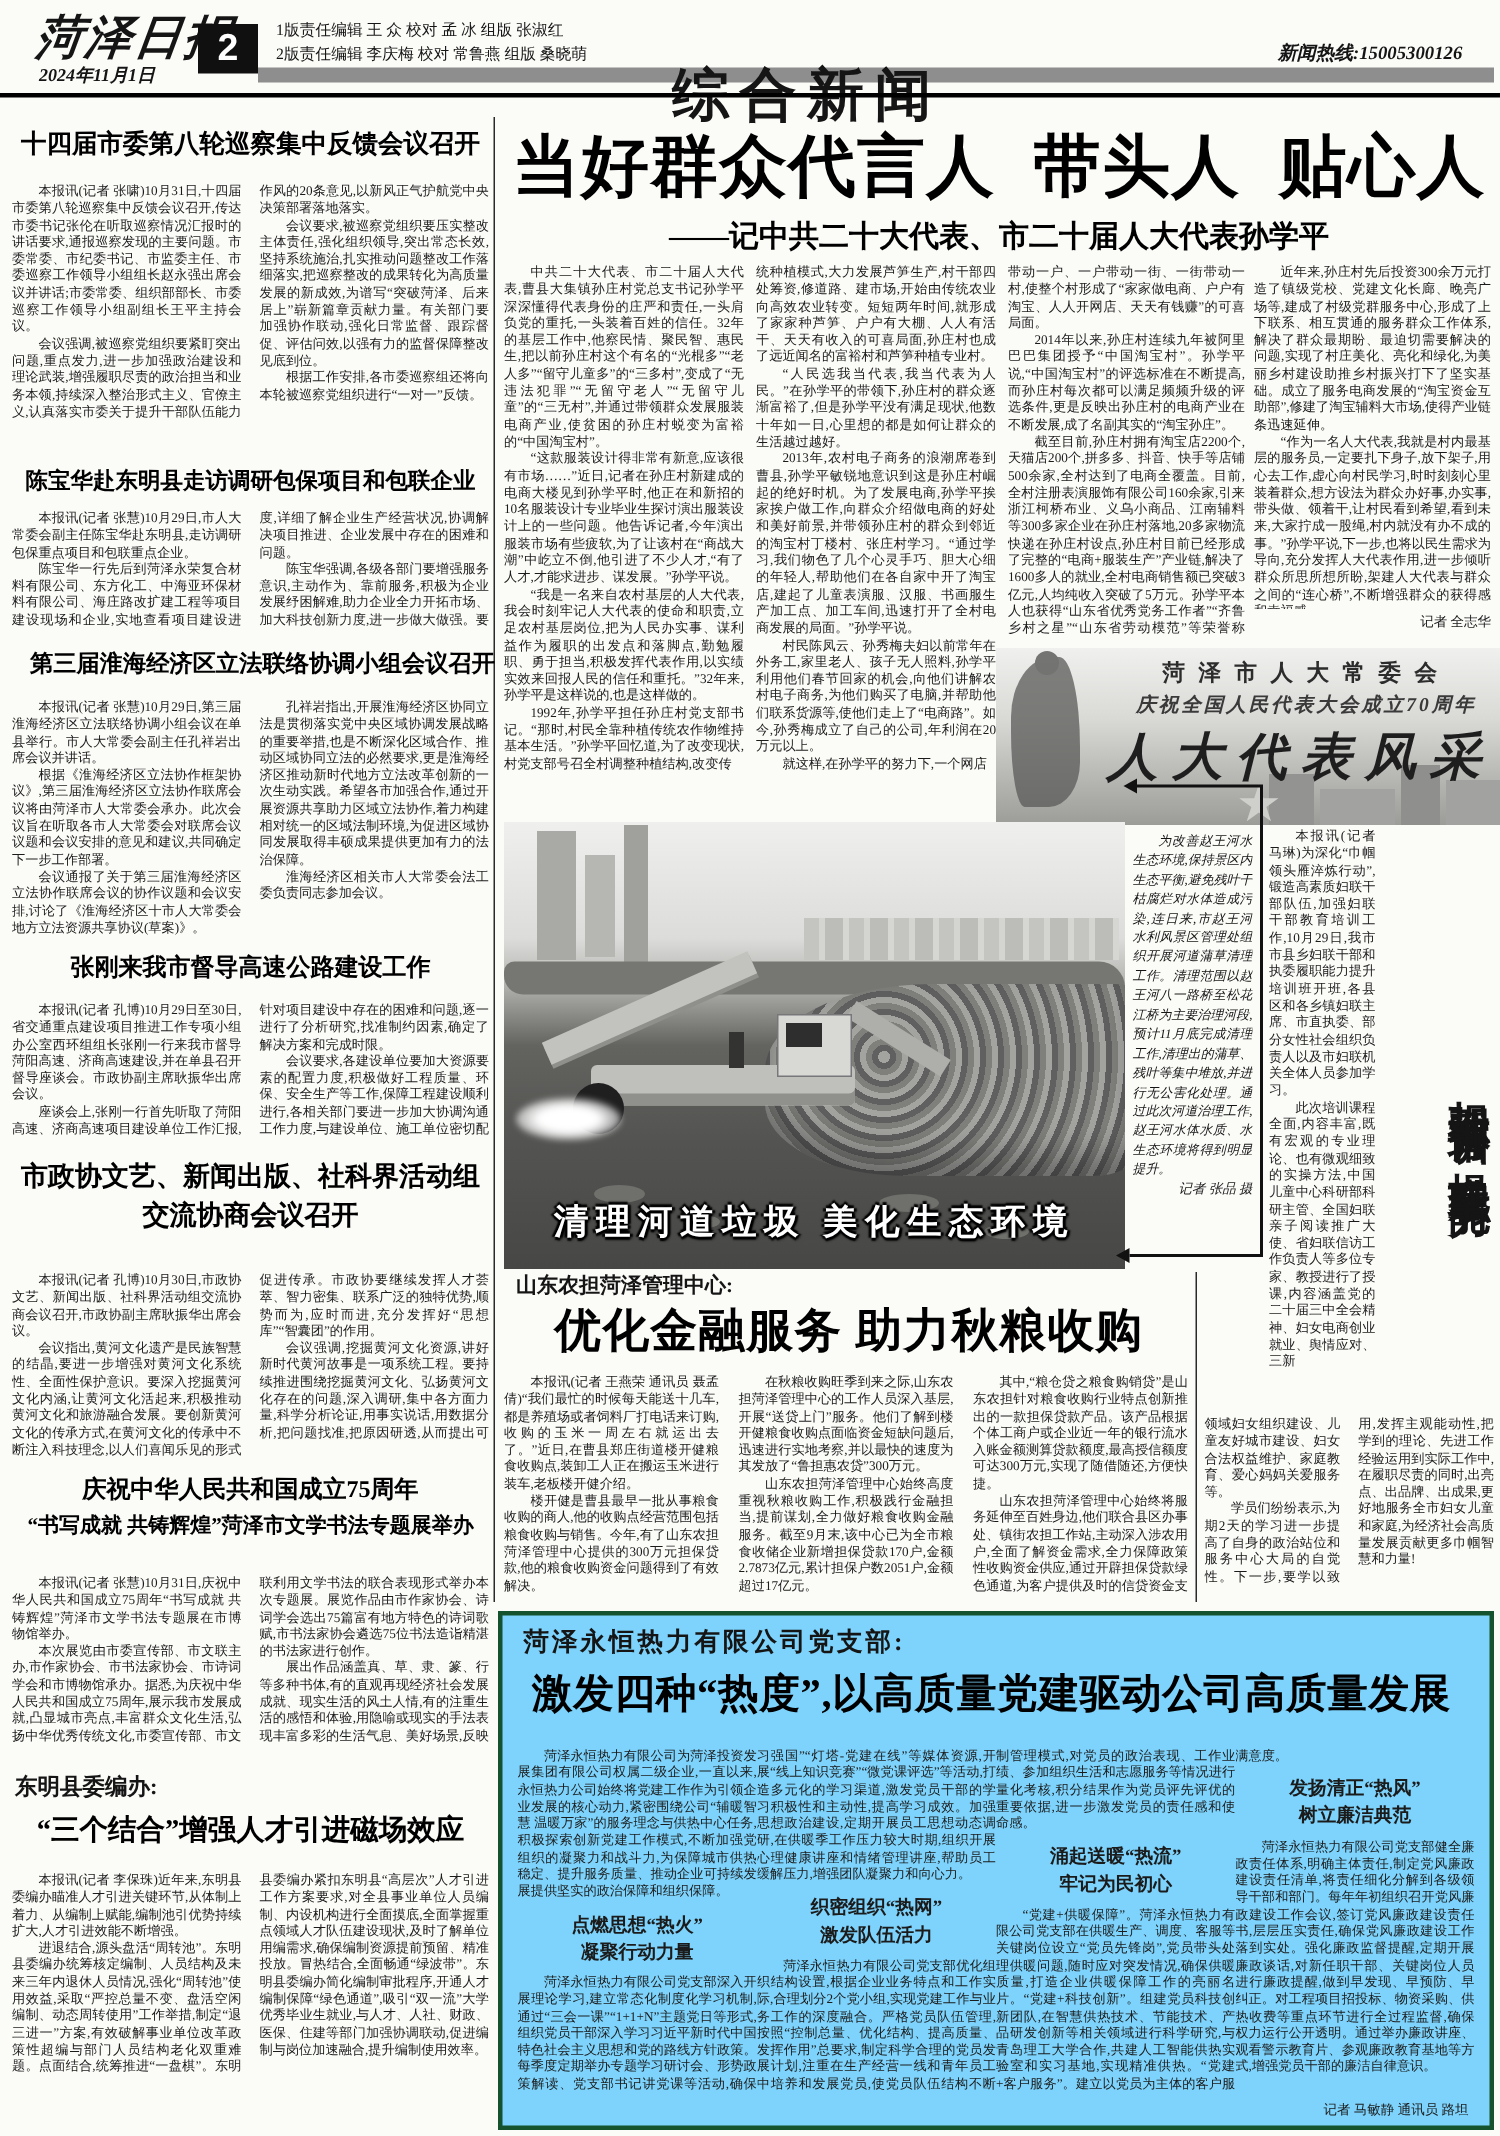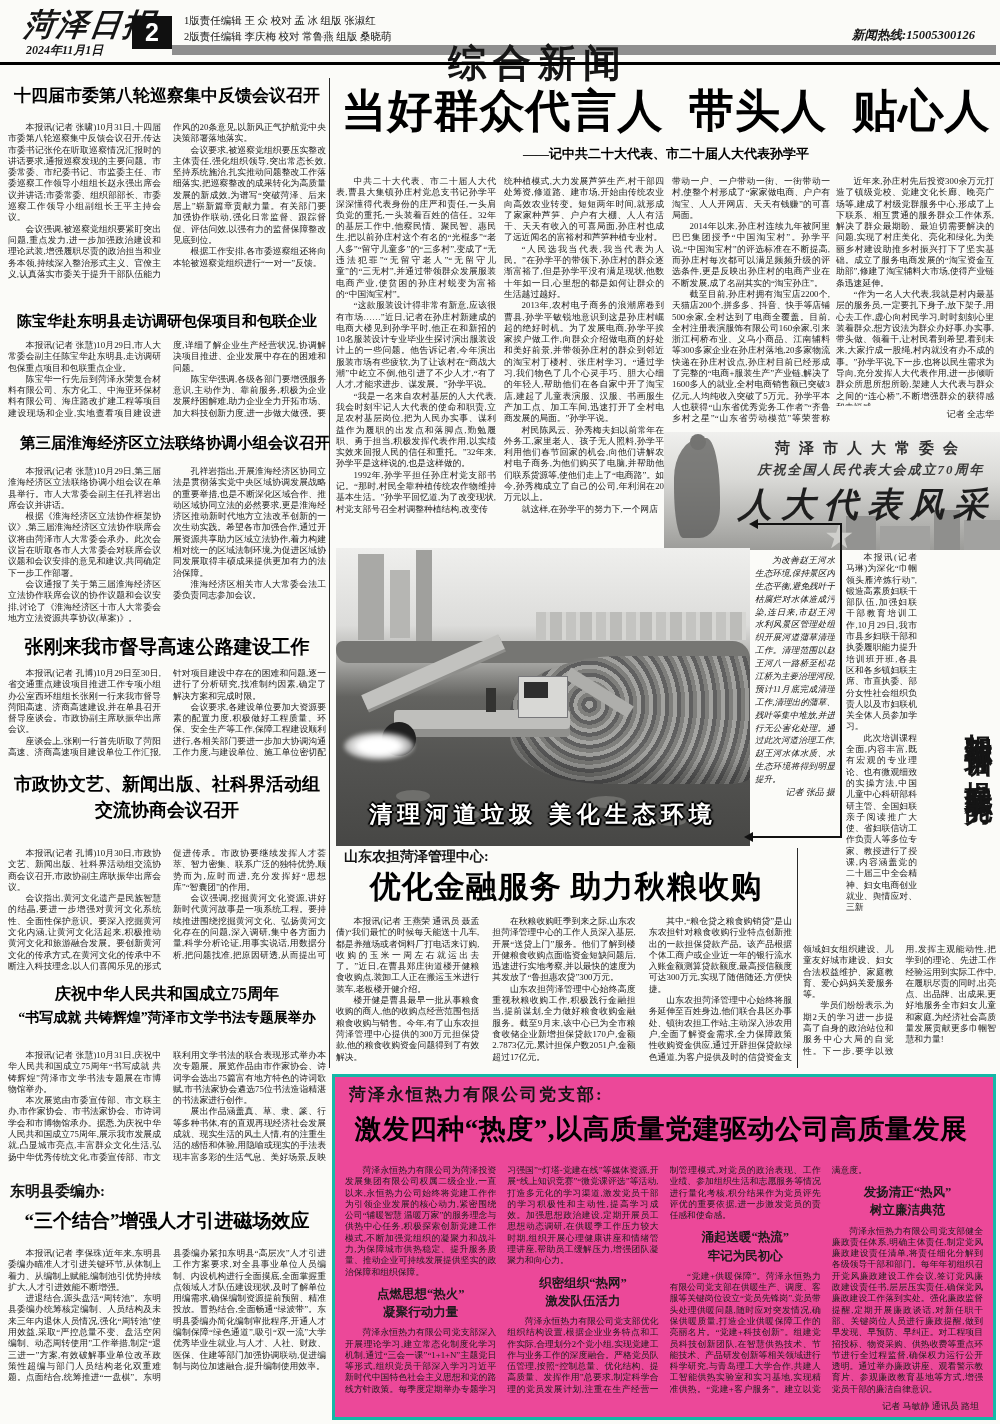--- a/index.html
+++ b/index.html
@@ -50,22 +50,22 @@
   .arm{position:absolute;background:#c2c2bf;}
   .overlay-caption{position:absolute;left:0;right:0;bottom:16px;text-align:center;font-size:23px;font-weight:900;letter-spacing:5px;color:#fff;
       font-family:"Liberation Sans","DejaVu Sans",sans-serif;
       text-shadow:-2px 0 1px #000,2px 0 1px #000,0 -2px 1px #000,0 2px 1px #000,1px 1px 2px #000;}
   
   .pic-caption{font-size:8.6px;font-style:italic;line-height:1.5;text-align:justify;overflow:hidden;}
   .pic-caption p{margin:0;text-indent:2em;}
   
   .vert-hl{writing-mode:vertical-rl;text-orientation:upright;font-size:28px;font-weight:900;letter-spacing:3px;line-height:1.3;}
   
-  .redbox{border:3px solid #14b8a6;background:#ec4899;}
-  .box-cols{position:absolute;left:10px;right:10px;top:88px;bottom:22px;display:flex;gap:11px;}
+  .redbox{border:3px solid #14532d;background:#7dd3fc;}
+  .box-cols{position:absolute;left:10px;right:10px;top:88px;bottom:22px;display:flex;}
   .box-col{flex:1;overflow:hidden;}
   .subhead{text-align:center;font-weight:900;font-size:12.5px;line-height:1.45;margin:7px 0 6px 0;}
   .arrowhead{width:0;height:0;border-top:5px solid transparent;border-bottom:5px solid transparent;border-right:9px solid #111;}
 </style>
 </head>
 <body>
 
 <div id="page">
 
   <div class="abs masthead">菏泽日报</div>
@@ -98,21 +98,21 @@
 
   <div class="abs hl hl-serif" style="left:16px;top:434px;width:318px;font-size:15.5px;">第三届淮海经济区立法联络协调小组会议召开</div>
   <div class="abs body-text cols2" style="left:8px;top:466px;width:318px;height:160px;">
       <p>本报讯(记者 张慧)10月29日,第三届淮海经济区立法联络协调小组会议在单县举行。市人大常委会副主任孔祥岩出席会议并讲话。</p>
       <p>根据《淮海经济区立法协作框架协议》,第三届淮海经济区立法协作联席会议将由菏泽市人大常委会承办。此次会议旨在听取各市人大常委会对联席会议议题和会议安排的意见和建议,共同确定下一步工作部署。</p>
       <p>会议通报了关于第三届淮海经济区立法协作联席会议的协作议题和会议安排,讨论了《淮海经济区十市人大常委会地方立法资源共享协议(草案)》。</p>
       <p>孔祥岩指出,开展淮海经济区协同立法是贯彻落实党中央区域协调发展战略的重要举措,也是不断深化区域合作、推动区域协同立法的必然要求,更是淮海经济区推动新时代地方立法改革创新的一次生动实践。希望各市加强合作,通过开展资源共享助力区域立法协作,着力构建相对统一的区域法制环境,为促进区域协同发展取得丰硕成果提供更加有力的法治保障。</p>
       <p>淮海经济区相关市人大常委会法工委负责同志参加会议。</p>
     </div>
 
-  <div class="abs hl hl-serif" style="left:8px;top:636px;width:318px;font-size:19px;">张刚来我市督导高速公路建设工作</div>
+  <div class="abs hl hl-serif" style="left:8px;top:636px;width:318px;font-size:16px;">张刚来我市督导高速公路建设工作</div>
   <div class="abs body-text cols2" style="left:8px;top:668px;width:318px;height:100px;">
       <p>本报讯(记者 孔博)10月29日至30日,省交通重点建设项目推进工作专项小组办公室西环组组长张刚一行来我市督导菏阳高速、济商高速建设,并在单县召开督导座谈会。市政协副主席耿振华出席会议。</p>
       <p>座谈会上,张刚一行首先听取了菏阳高速、济商高速项目建设单位工作汇报,针对项目建设中存在的困难和问题,逐一进行了分析研究,找准制约因素,确定了解决方案和完成时限。</p>
       <p>会议要求,各建设单位要加大资源要素的配置力度,积极做好工程质量、环保、安全生产等工作,保障工程建设顺利进行,各相关部门要进一步加大协调沟通工作力度,与建设单位、施工单位密切配合,营造良好的外部环境,服务好项目建设,为项目早日建成通车打好基础。</p>
     </div>
 
   <div class="abs hl hl-serif" style="left:8px;top:774px;width:318px;font-size:18px;">市政协文艺、新闻出版、社科界活动组</div>
   <div class="abs hl hl-serif" style="left:8px;top:800px;width:318px;font-size:18px;">交流协商会议召开</div>
   <div class="abs body-text cols2" style="left:8px;top:848px;width:318px;height:130px;">
       <p>本报讯(记者 孔博)10月30日,市政协文艺、新闻出版、社科界活动组交流协商会议召开,市政协副主席耿振华出席会议。</p>
@@ -129,21 +129,21 @@
     </div>
 
   <div class="abs kicker" style="left:10px;top:1182px;">东明县委编办:</div>
   <div class="abs hl hl-serif" style="left:8px;top:1210px;width:318px;font-size:19px;">“三个结合”增强人才引进磁场效应</div>
   <div class="abs body-text cols2" style="left:8px;top:1248px;width:318px;height:150px;">
       <p>本报讯(记者 李保珠)近年来,东明县委编办瞄准人才引进关键环节,从体制上着力、从编制上赋能,编制池引优势持续扩大,人才引进效能不断增强。</p>
       <p>进退结合,源头盘活“周转池”。东明县委编办统筹核定编制、人员结构及未来三年内退休人员情况,强化“周转池”使用效益,采取“严控总量不变、盘活空闲编制、动态周转使用”工作举措,制定“退三进一”方案,有效破解事业单位改革政策性超编与部门人员结构老化双重难题。点面结合,统筹推进“一盘棋”。东明县委编办紧扣东明县“高层次”人才引进工作方案要求,对全县事业单位人员编制、内设机构进行全面摸底,全面掌握重点领域人才队伍建设现状,及时了解单位用编需求,确保编制资源提前预留、精准投放。冒热结合,全面畅通“绿波带”。东明县委编办简化编制审批程序,开通人才编制保障“绿色通道”,吸引“双一流”大学优秀毕业生就业,与人才、人社、财政、医保、住建等部门加强协调联动,促进编制与岗位加速融合,提升编制使用效率。</p>
     </div>
 
   <div class="abs hl hl-sans" style="left:336px;top:84px;width:660px;font-size:45px;letter-spacing:1px;word-spacing:12px;">当好群众代言人 带头人 贴心人</div>
-  <div class="abs hl hl-serif" style="left:336px;top:146px;width:660px;font-size:13px;">——记中共二十大代表、市二十届人大代表孙学平</div>
+  <div class="abs hl hl-serif" style="left:336px;top:146px;width:660px;font-size:20px;">——记中共二十大代表、市二十届人大代表孙学平</div>
 
   <div class="abs body-text" style="left:336px;top:176px;width:160px;height:350px;">
       <p>中共二十大代表、市二十届人大代表,曹县大集镇孙庄村党总支书记孙学平深深懂得代表身份的庄严和责任,一头肩负党的重托,一头装着百姓的信任。32年的基层工作中,他察民情、聚民智、惠民生,把以前孙庄村这个有名的“光棍多”“老人多”“留守儿童多”的“三多村”,变成了“无违法犯罪”“无留守老人”“无留守儿童”的“三无村”,并通过带领群众发展服装电商产业,使贫困的孙庄村蜕变为富裕的“中国淘宝村”。</p>
       <p>“这款服装设计得非常有新意,应该很有市场……”近日,记者在孙庄村新建成的电商大楼见到孙学平时,他正在和新招的10名服装设计专业毕业生探讨演出服装设计上的一些问题。他告诉记者,今年演出服装市场有些疲软,为了让该村在“商战大潮”中屹立不倒,他引进了不少人才,“有了人才,才能求进步、谋发展。”孙学平说。</p>
       <p>“我是一名来自农村基层的人大代表,我会时刻牢记人大代表的使命和职责,立足农村基层岗位,把为人民办实事、谋利益作为履职的出发点和落脚点,勤勉履职、勇于担当,积极发挥代表作用,以实绩实效来回报人民的信任和重托。”32年来,孙学平是这样说的,也是这样做的。</p>
       <p>1992年,孙学平担任孙庄村党支部书记。“那时,村民全靠种植传统农作物维持基本生活。”孙学平回忆道,为了改变现状,村党支部号召全村调整种植结构,改变传</p>
     </div>
   <div class="abs body-text cont" style="left:504px;top:176px;width:160px;height:350px;">
       <p>统种植模式,大力发展芦笋生产,村干部四处筹资,修道路、建市场,开始由传统农业向高效农业转变。短短两年时间,就形成了家家种芦笋、户户有大棚、人人有活干、天天有收入的可喜局面,孙庄村也成了远近闻名的富裕村和芦笋种植专业村。</p>
       <p>“人民选我当代表,我当代表为人民。”在孙学平的带领下,孙庄村的群众逐渐富裕了,但是孙学平没有满足现状,他数十年如一日,心里想的都是如何让群众的生活越过越好。</p>

